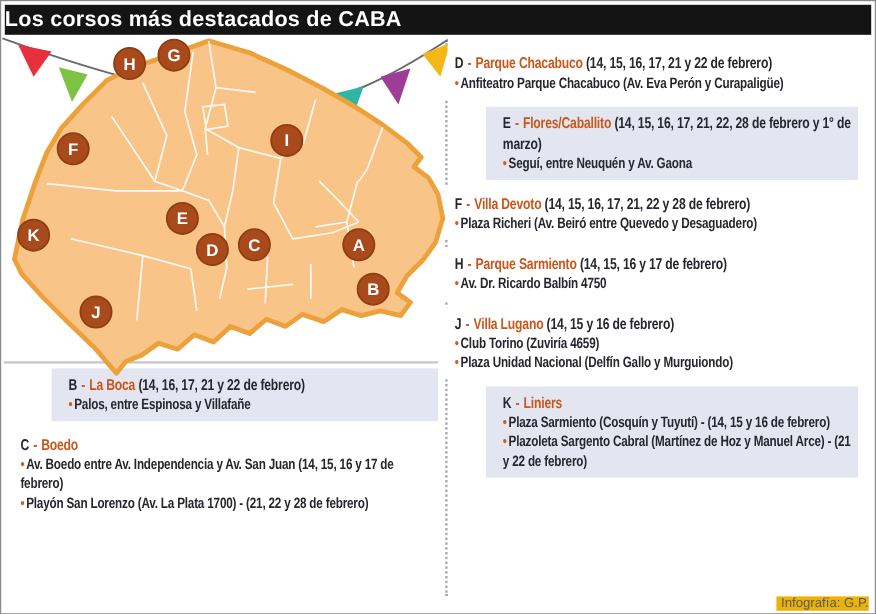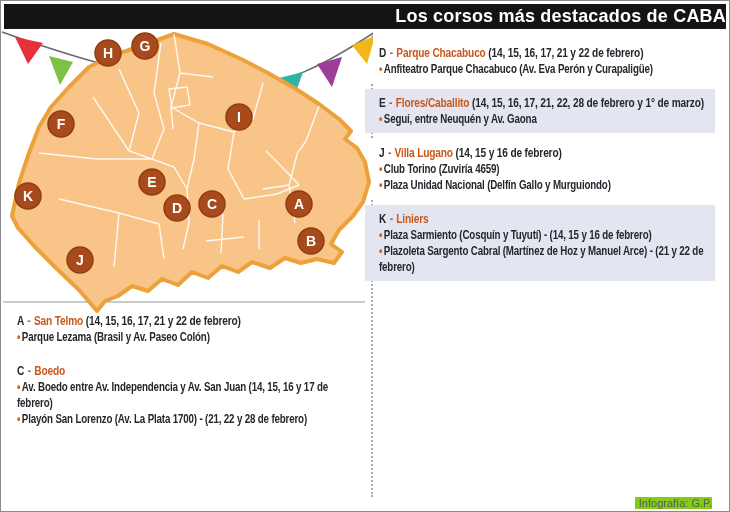--- a/index.html
+++ b/index.html
@@ -3,46 +3,46 @@
 <meta charset="utf-8">
 <style>
   html,body { margin:0; padding:0; background:#fff; }
   .frame {
     position:relative; width:730px; height:512px; background:#ffffff;
     border:1px solid #8a8a8a; box-sizing:border-box; overflow:hidden;
     font-family:"Liberation Sans", sans-serif;
   }
   .titlebar {
     position:absolute; left:3px; top:3px; right:3px; height:25px;
-    background:#141414; color:#ffffff; text-align:right;
+    background:#141414; color:#ffffff; text-align:left;
     font-weight:bold; font-size:18px; line-height:25px; letter-spacing:.2px;
   }
   .map-svg { position:absolute; left:0; top:26px; width:372px; height:292px; z-index:2; }
   .vdivider {
     position:absolute; left:370px; top:32px; height:464px; width:0;
     border-left:2px dotted #a7a9b4;
   }
   .hdivider {
     position:absolute; left:2px; top:300px; width:362px; height:0;
     border-top:2px solid #c9c9ce;
   }
   .right-col { position:absolute; left:364px; top:38px; width:350px; }
   .left-col  { position:absolute; left:2px;  top:306px; width:362px; }
   .entry { padding:5px 6px 6px 14px; margin-bottom:6px; background:#fff; overflow:hidden; }
-  .entry.shaded { background:#e3e6f0; }
+  .entry.shaded { background:#e3e6f0;margin-left:40px; }
   .entry-inner { width:128.2%; transform:scaleX(0.78); transform-origin:0 0; }
   .head { font-size:13px; font-weight:bold; color:#26262e; line-height:17px; letter-spacing:-0.2px; }
   .head .sep  { color:#c8571c; padding:0 1px; }
   .head .name { color:#c8571c; }
   .head .dates { color:#26262e; }
   .bullet-line { font-size:12.5px; font-weight:bold; color:#26262e; line-height:16px; letter-spacing:-0.2px; }
   .bullet-line .dot { color:#d06018; margin-right:2px; }
   .credit {
-    position:absolute; right:17px; bottom:2px; font-size:11px; color:#5a5a62;
-    background:#84cc16; padding-left:4px; z-index:3;
+    position:absolute; right:5px; bottom:2px; font-size:11px; color:#5a5a62;
+    background:#eab308; padding-left:4px; z-index:3;
   }
   .marker-letter {
     font-family:"Liberation Sans", sans-serif; font-weight:bold; font-size:14px;
     fill:#ffffff; text-anchor:middle;
   }
 </style>
 </head>
 <body>
 
 <div class="frame">
@@ -169,20 +169,46 @@
         <span class="dates"> (14, 15, 16, 17, 21, 22, 28 de febrero y 1° de marzo)</span>
       </div>
       <div>
             <div class="bullet-line"><span class="dot">•</span>Seguí, entre Neuquén y Av. Gaona</div>
           </div>
     </div>
   </div>
       <div class="entry">
     <div class="entry-inner">
       <div class="head">
+        <span>F</span>
+        <span class="sep">-</span>
+        <span class="name">Villa Devoto</span>
+        <span class="dates"> (14, 15, 16, 17, 21, 22 y 28 de febrero)</span>
+      </div>
+      <div>
+            <div class="bullet-line"><span class="dot">•</span>Plaza Richeri (Av. Beiró entre Quevedo y Desaguadero)</div>
+          </div>
+    </div>
+  </div>
+      <div class="entry">
+    <div class="entry-inner">
+      <div class="head">
+        <span>H</span>
+        <span class="sep">-</span>
+        <span class="name">Parque Sarmiento</span>
+        <span class="dates"> (14, 15, 16 y 17 de febrero)</span>
+      </div>
+      <div>
+            <div class="bullet-line"><span class="dot">•</span>Av. Dr. Ricardo Balbín 4750</div>
+          </div>
+    </div>
+  </div>
+      <div class="entry">
+    <div class="entry-inner">
+      <div class="head">
         <span>J</span>
         <span class="sep">-</span>
         <span class="name">Villa Lugano</span>
         <span class="dates"> (14, 15 y 16 de febrero)</span>
       </div>
       <div>
             <div class="bullet-line"><span class="dot">•</span>Club Torino (Zuviría 4659)</div>
             <div class="bullet-line"><span class="dot">•</span>Plaza Unidad Nacional (Delfín Gallo y Murguiondo)</div>
           </div>
     </div>
@@ -196,30 +222,30 @@
         
       </div>
       <div>
             <div class="bullet-line"><span class="dot">•</span>Plaza Sarmiento (Cosquín y Tuyutí) - (14, 15 y 16 de febrero)</div>
             <div class="bullet-line"><span class="dot">•</span>Plazoleta Sargento Cabral (Martínez de Hoz y Manuel Arce) - (21 y 22 de febrero)</div>
           </div>
     </div>
   </div>
     </div>
   <div class="left-col" id="left-col">
-      <div class="entry">
-    <div class="entry-inner">
-      <div class="head">
-        <span>A</span>
-        <span class="sep">-</span>
-        <span class="name">San Telmo</span>
-        <span class="dates"> (14, 15, 16, 17, 21 y 22 de febrero)</span>
-      </div>
-      <div>
-            <div class="bullet-line"><span class="dot">•</span>Parque Lezama (Brasil y Av. Paseo Colón)</div>
+      <div class="entry shaded">
+    <div class="entry-inner">
+      <div class="head">
+        <span>B</span>
+        <span class="sep">-</span>
+        <span class="name">La Boca</span>
+        <span class="dates"> (14, 16, 17, 21 y 22 de febrero)</span>
+      </div>
+      <div>
+            <div class="bullet-line"><span class="dot">•</span>Palos, entre Espinosa y Villafañe</div>
           </div>
     </div>
   </div>
       <div class="entry">
     <div class="entry-inner">
       <div class="head">
         <span>C</span>
         <span class="sep">-</span>
         <span class="name">Boedo</span>
         

